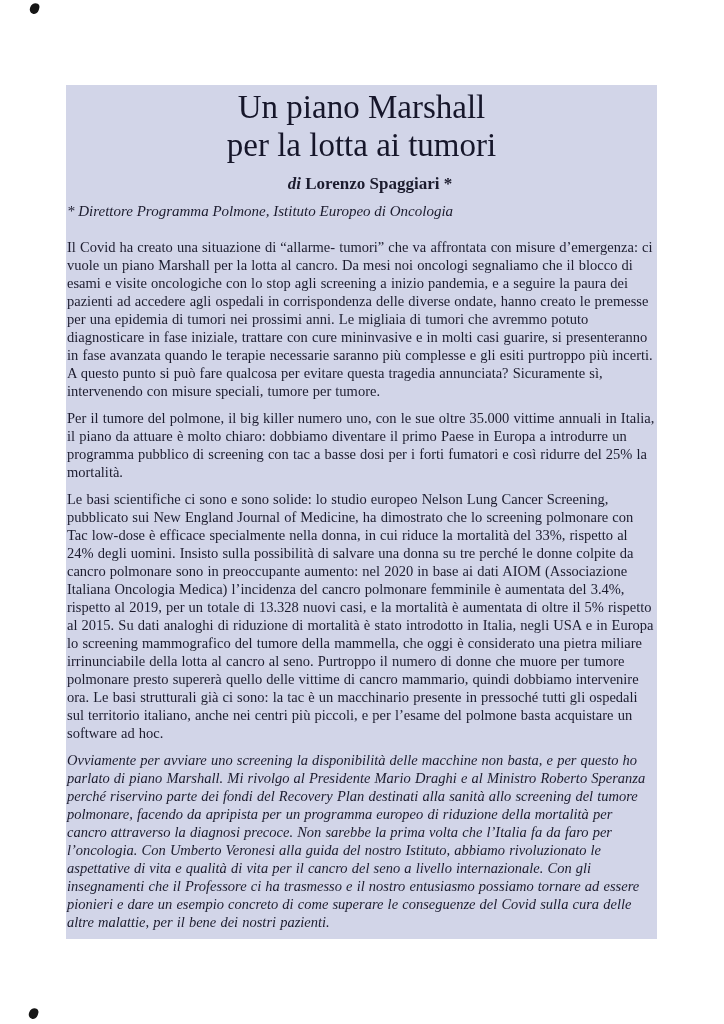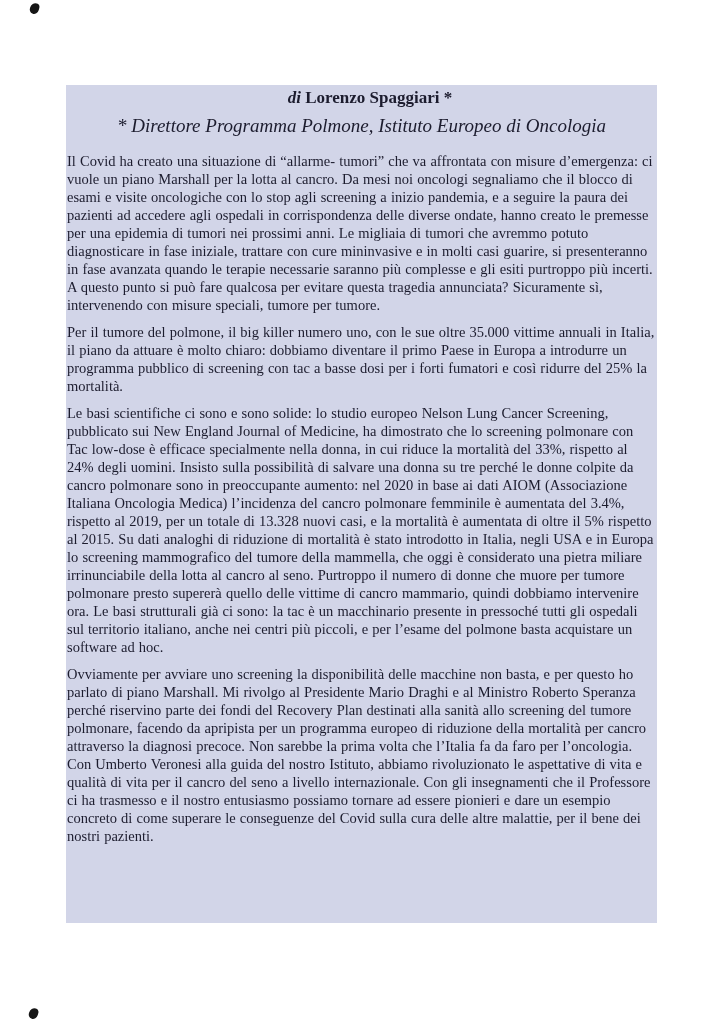--- a/index.html
+++ b/index.html
@@ -49,45 +49,48 @@
   .byline {
     text-align: center;
     font-size: 17px;
     line-height: 20px;
     font-weight: bold;
     margin: 0 0 9px 17px;
   }
   .byline .by-prefix { font-style: italic; }
 
   .affiliation {
-    text-align: center;
     font-style: italic;
-    font-size: 19px;
+    font-size: 15px;
     line-height: 17px;
     margin: 0 0 18px 0;
   }
 
   .body-text p {
     margin: 0 0 9px 0;
     font-size: 14.5px;
     line-height: 18px;
     text-align: left;
     word-spacing: 0.5px;
   }
-  .body-text p:last-child { margin-bottom: 0; }
+  .body-text p:last-child { margin-bottom: 0; font-style: italic; }
 </style>
 </head>
 <body>
 
 <div class="page">
 
   <div class="corner-mark tl"></div>
 
   <div class="sheet">
 
+    <h1 class="title">
+      <span>Un piano Marshall</span>
+      <span>per la lotta ai tumori</span>
+    </h1>
 
     <div class="byline">
       <span class="by-prefix">di</span>
       <span class="by-name">Lorenzo Spaggiari *</span>
     </div>
 
     <div class="affiliation">* Direttore Programma Polmone, Istituto Europeo di Oncologia</div>
 
     <div class="body-text">
       <p>Il Covid ha creato una situazione di “allarme- tumori” che va affrontata con misure d’emergenza: ci vuole un piano Marshall per la lotta al cancro. Da mesi noi oncologi segnaliamo che il blocco di esami e visite oncologiche con lo stop agli screening a inizio pandemia, e a seguire la paura dei pazienti ad accedere agli ospedali in corrispondenza delle diverse ondate, hanno creato le premesse per una epidemia di tumori nei prossimi anni. Le migliaia di tumori che avremmo potuto diagnosticare in fase iniziale, trattare con cure mininvasive e in molti casi guarire, si presenteranno in fase avanzata quando le terapie necessarie saranno più complesse e gli esiti purtroppo più incerti. A questo punto si può fare qualcosa per evitare questa tragedia annunciata? Sicuramente sì, intervenendo con misure speciali, tumore per tumore.</p>

